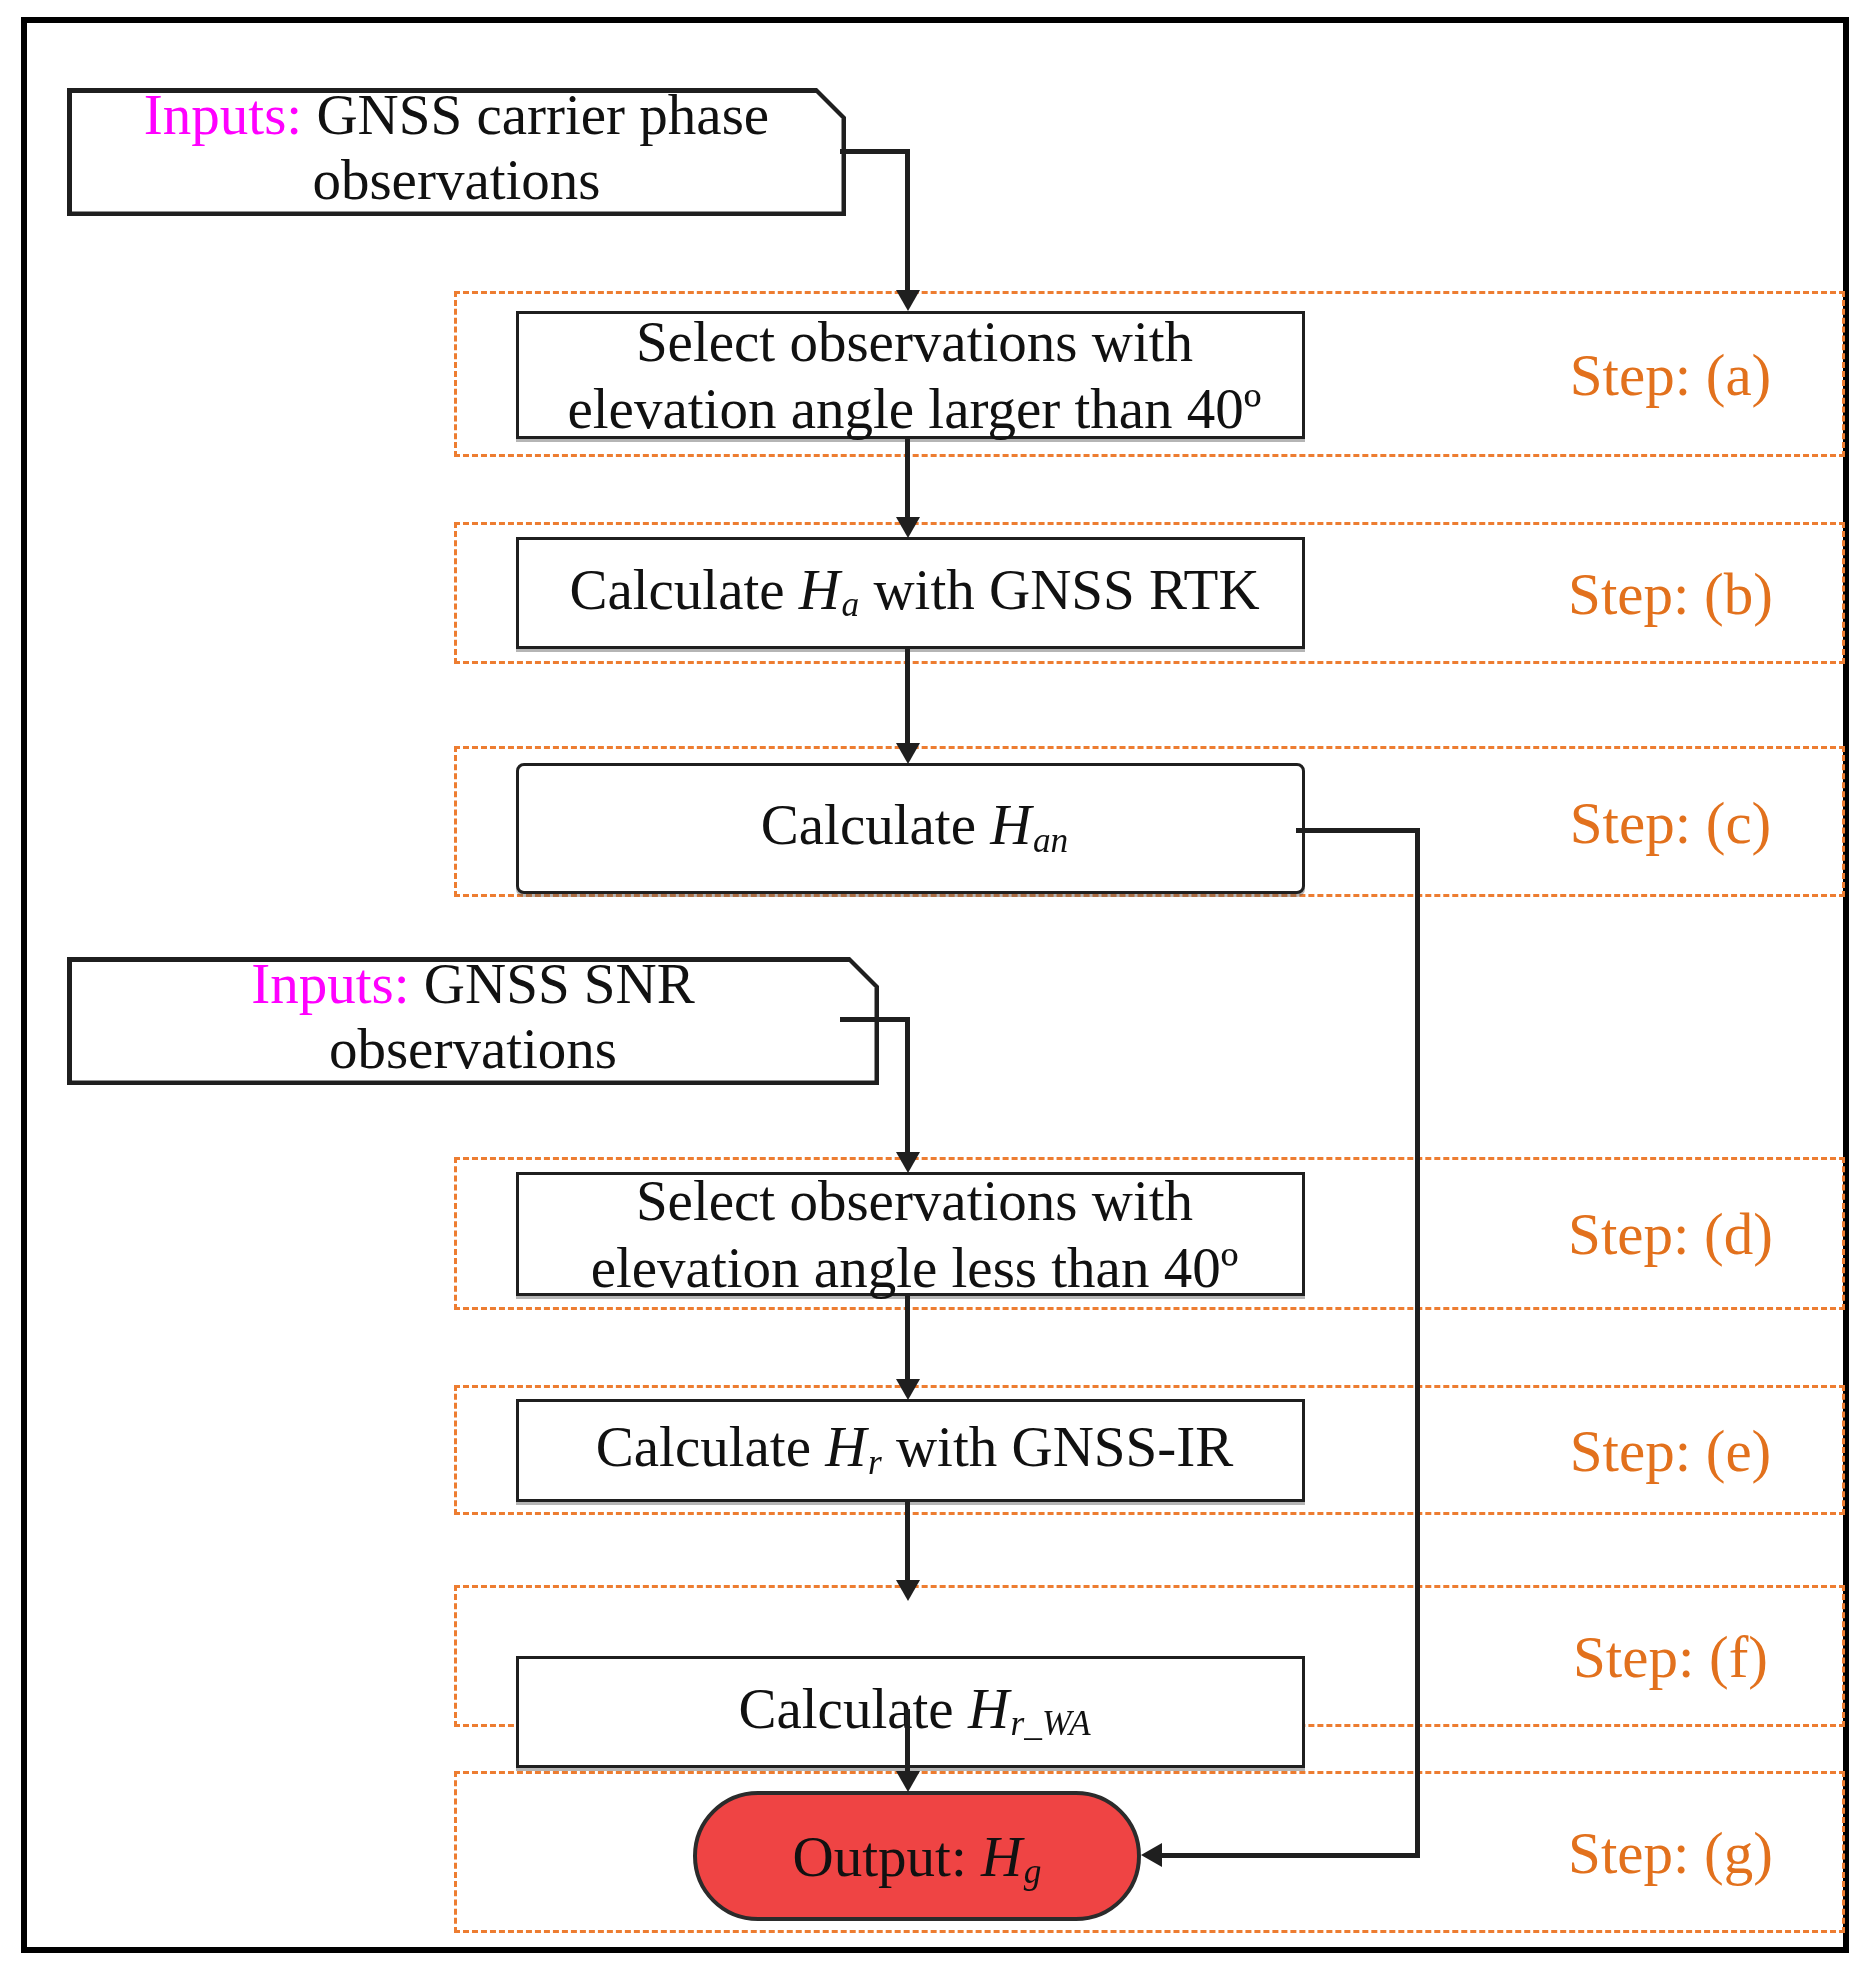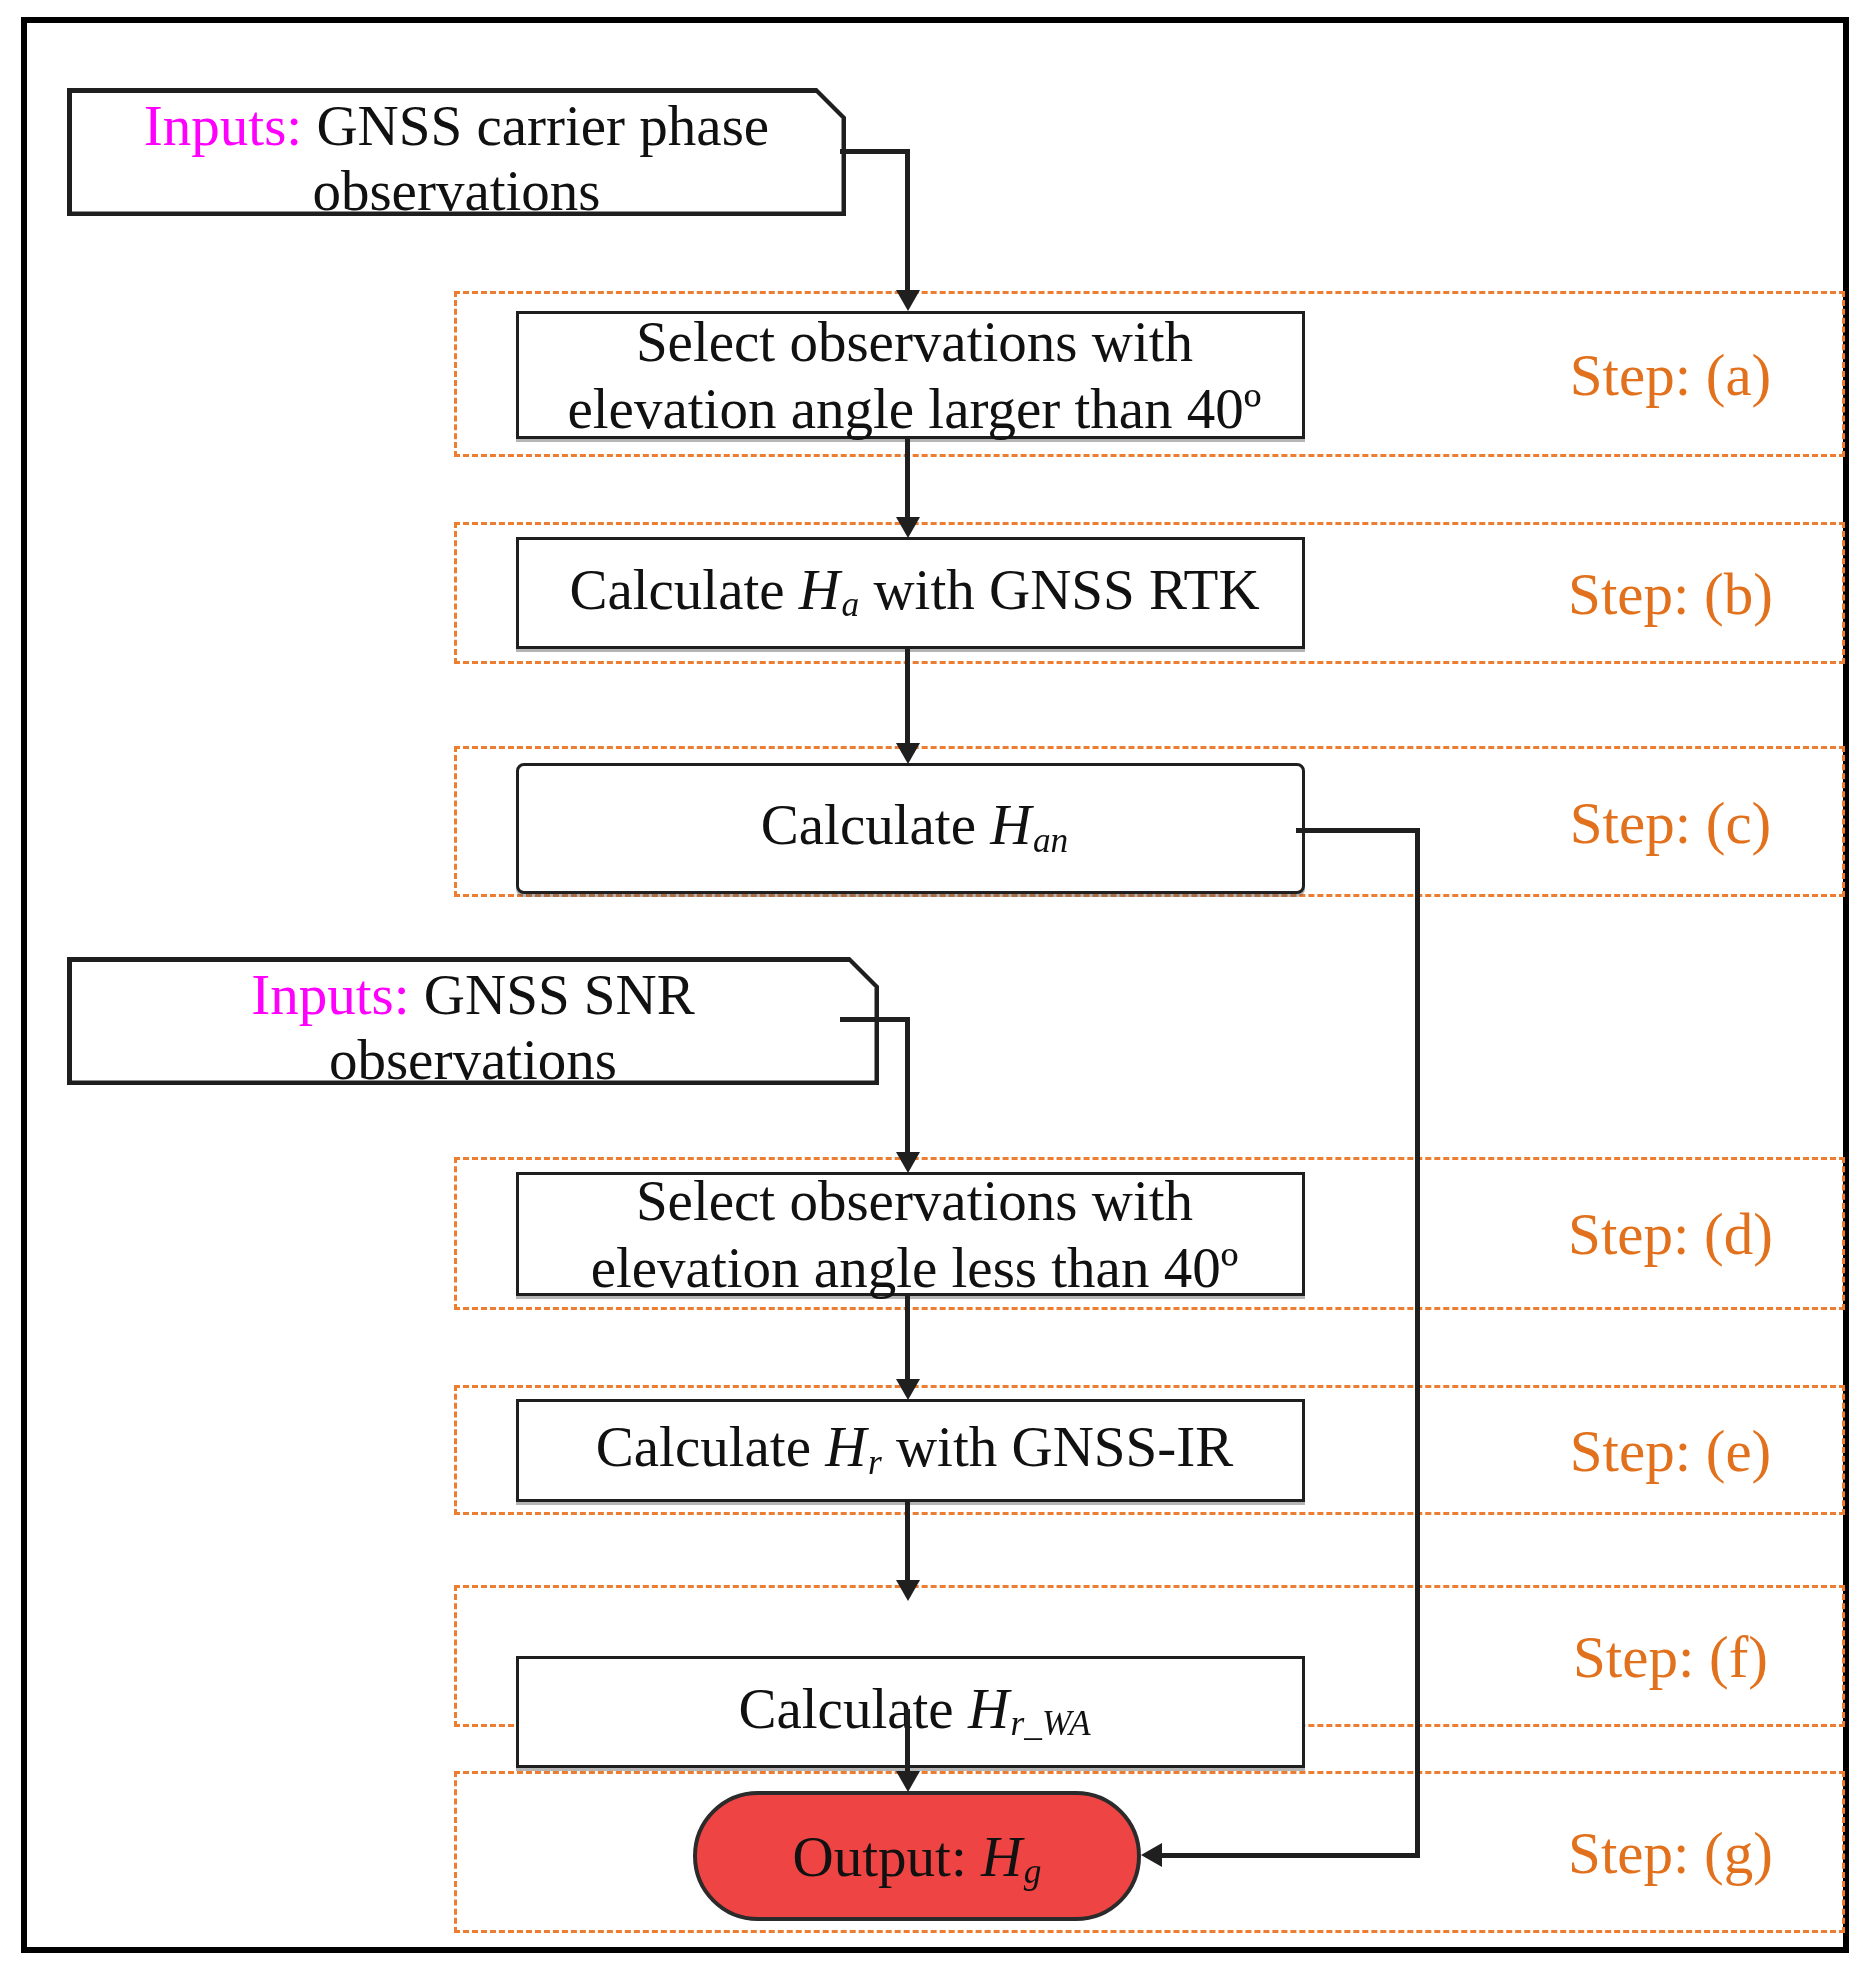--- a/index.html
+++ b/index.html
@@ -20,21 +20,21 @@
   
   .card{
     background:#1f1f1f;
     -webkit-clip-path:polygon(0 0, calc(100% - 29px) 0, 100% 29px, 100% 100%, 0 100%);
     clip-path:polygon(0 0, calc(100% - 29px) 0, 100% 29px, 100% 100%, 0 100%);
   }
   .card-inner{
     position:absolute;inset:4.5px;background:#ffffff;
     -webkit-clip-path:polygon(0 0, calc(100% - 26px) 0, 100% 26px, 100% 100%, 0 100%);
     clip-path:polygon(0 0, calc(100% - 26px) 0, 100% 26px, 100% 100%, 0 100%);
-    display:flex;flex-direction:column;justify-content:flex-start;align-items:center;
+    display:flex;flex-direction:column;justify-content:flex-end;align-items:center;
     text-align:center;font-size:57px;line-height:65px;white-space:pre-wrap;
   }
   .card-text{display:block;padding:0 30px;}
   .magenta{color:#FF00FF;}
   
   .dashed{
     left:454px;width:1385px;
     border:3.8px dashed #ED7D31;background:transparent;
   }
   

